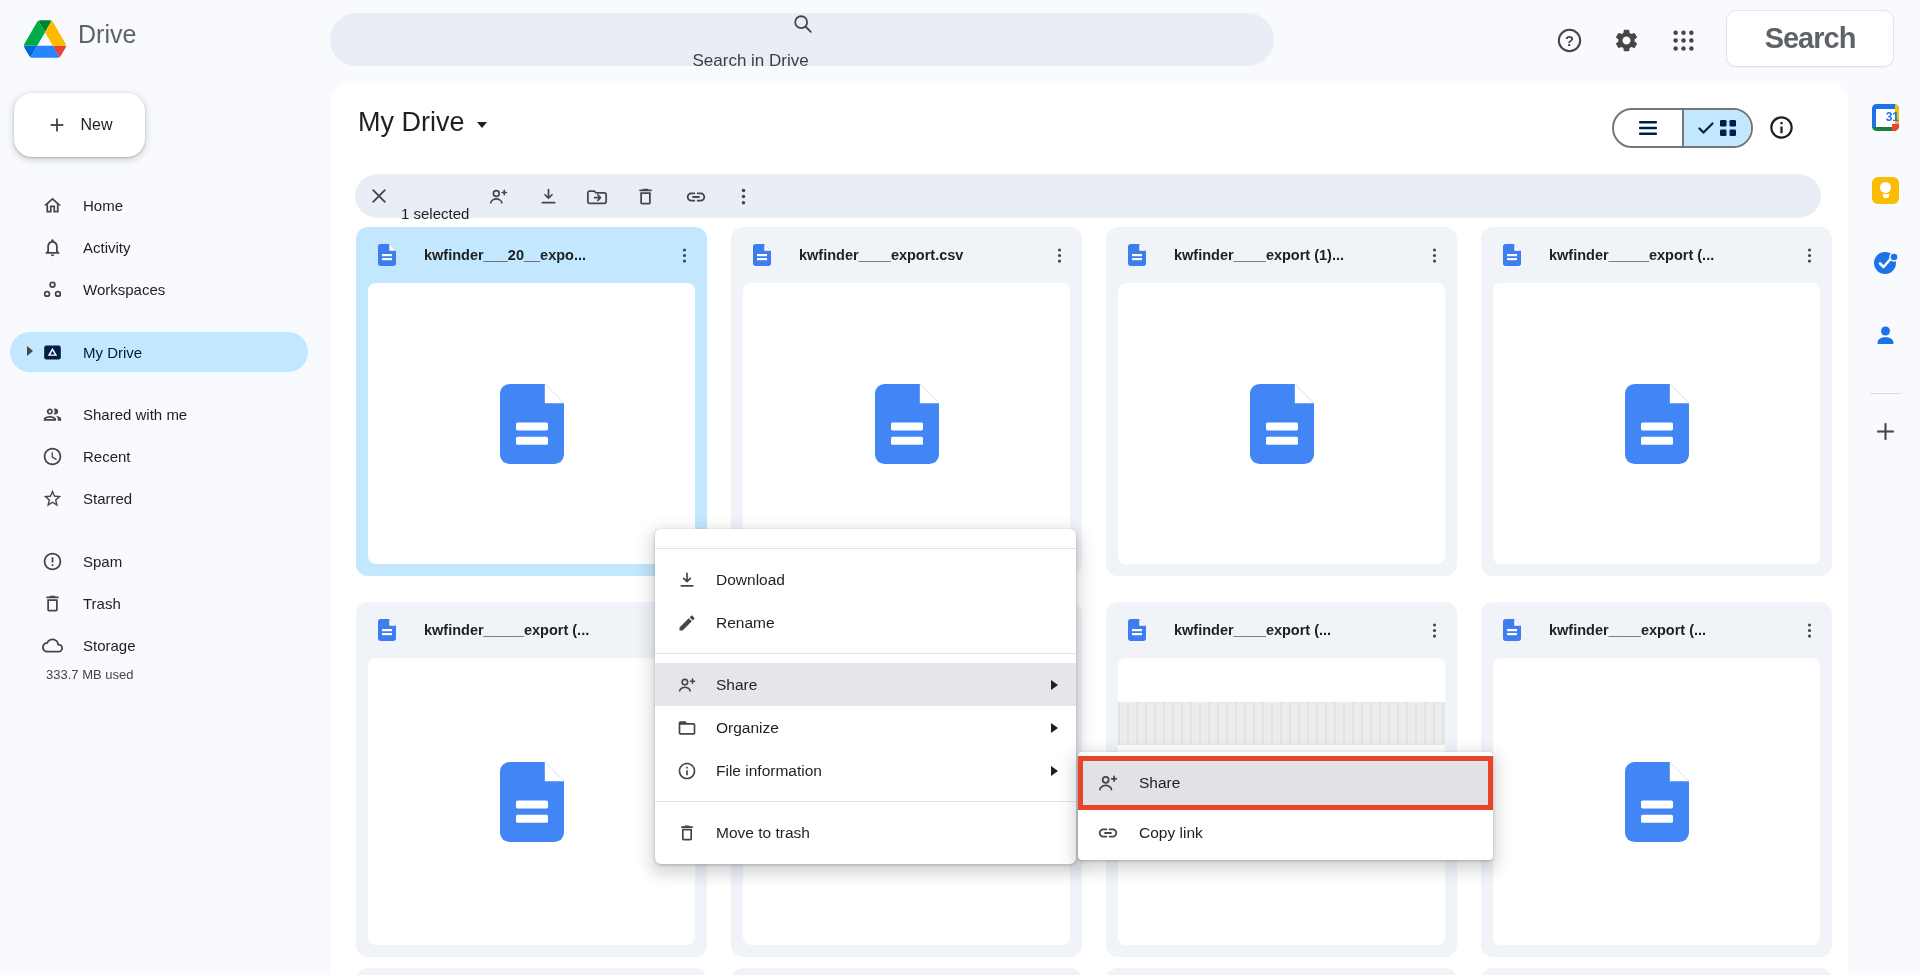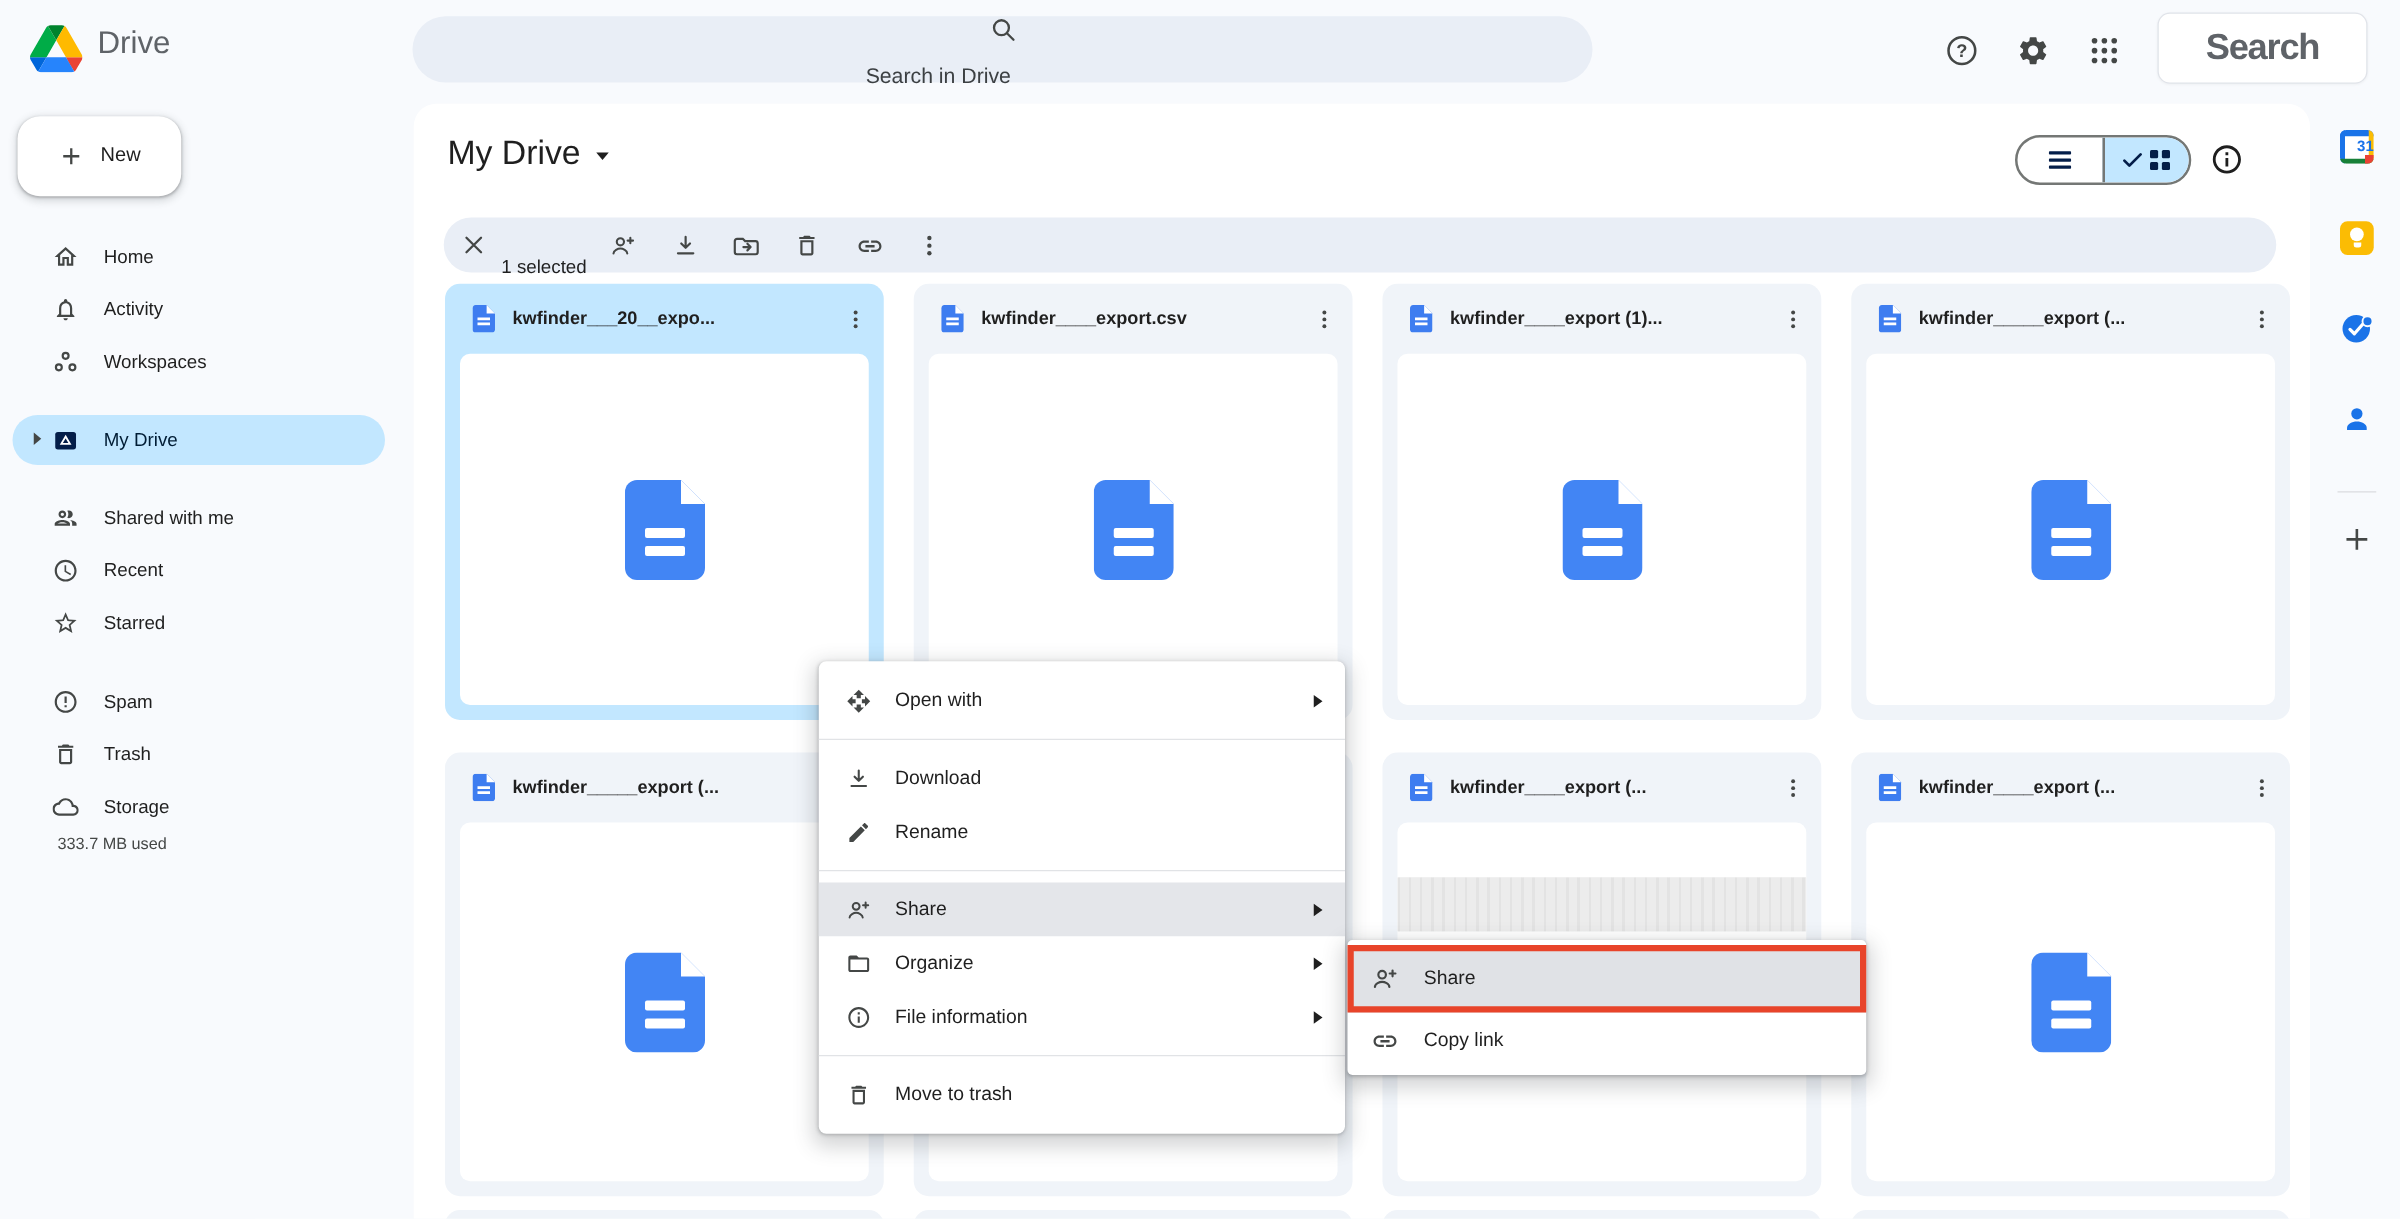--- a/index.html
+++ b/index.html
@@ -57,21 +57,21 @@
   .tb-close { position:absolute; left:14px; top:12px; width:20px; height:20px; cursor:pointer; }
   .sel-count { position:absolute; left:46px; top:31px; font-size:15px; color:#1f1f1f; }
   .tbb { position:absolute; top:12px; width:21px; height:21px; cursor:pointer; }
 
   
   .row { position:absolute; left:25px; display:flex; gap:24px; }
   .row1 { top:144px; } .row2 { top:519px; } .row3 { top:885px; }
   .card { position:relative; width:351px; height:349px; background:#f0f4f9; border-radius:12px; cursor:pointer; }
   .row2 .card { height:355px; }
   .card.selected { background:#c2e7ff; }
-  .card-header { height:56px; display:flex; align-items:center; padding:0 8px 0 22px; gap:14px; }
+  .card-header { height:56px; display:flex; align-items:center; padding:0 8px 0 22px; gap:28px; }
   .card-title { flex:1; font-size:14.5px; font-weight:bold; color:#1f1f1f; white-space:nowrap; overflow:hidden; }
   .more-btn { width:30px; height:30px; display:flex; align-items:center; justify-content:center; cursor:pointer; flex:none; }
   .card-body { position:absolute; left:12px; right:12px; top:56px; bottom:12px; background:#fff; border-radius:8px; display:flex; align-items:center; justify-content:center; overflow:hidden; }
   .thumb-band { position:absolute; top:44px; left:0; right:0; height:43px;
     background:repeating-linear-gradient(90deg,#e3e3e3 0 2px,#ececec 2px 9px),linear-gradient(#e9e9e9,#e9e9e9); }
   .stub { width:351px; height:40px; background:#f0f4f9; border-radius:12px 12px 0 0; }
 
   
   .ctx { position:absolute; left:655px; top:529px; width:421px; background:#fff; border-radius:6px; padding:10px 0;
     box-shadow:0 1px 3px rgba(60,64,67,.3), 0 6px 16px 4px rgba(60,64,67,.22); z-index:20; }
@@ -561,27 +561,20 @@
 
   <div class="row row3">
     <div class="stub"></div>
     <div class="stub"></div>
     <div class="stub"></div>
     <div class="stub"></div>
   </div>
 </div>
 
 <div class="ctx">
-  <div class="ctx-item">
-    <svg width="20" height="20" viewBox="0 0 24 24" class="mi">
-        <path d="M10 9h4V6h3l-5-5-5 5h3v3zm-1 1H6V7l-5 5 5 5v-3h3v-4zm14 2l-5-5v3h-3v4h3v3l5-5zm-9 3h-4v3H7l5 5 5-5h-3v-3z"></path>
-      </svg>
-    <span>Open with</span>
-    <span class="ctx-arrow"></span>
-  </div>
   <div class="ctx-divider"></div>
   <div class="ctx-item">
     <svg width="20" height="20" viewBox="0 0 24 24">
         <g fill="none" stroke="#444746" stroke-width="2" stroke-linecap="round" stroke-linejoin="round">
           <path d="M12 4v9.5M8 10l4 4 4-4"></path>
           <path d="M5 19h14"></path>
         </g>
       </svg>
     <span>Download</span>
   </div>

